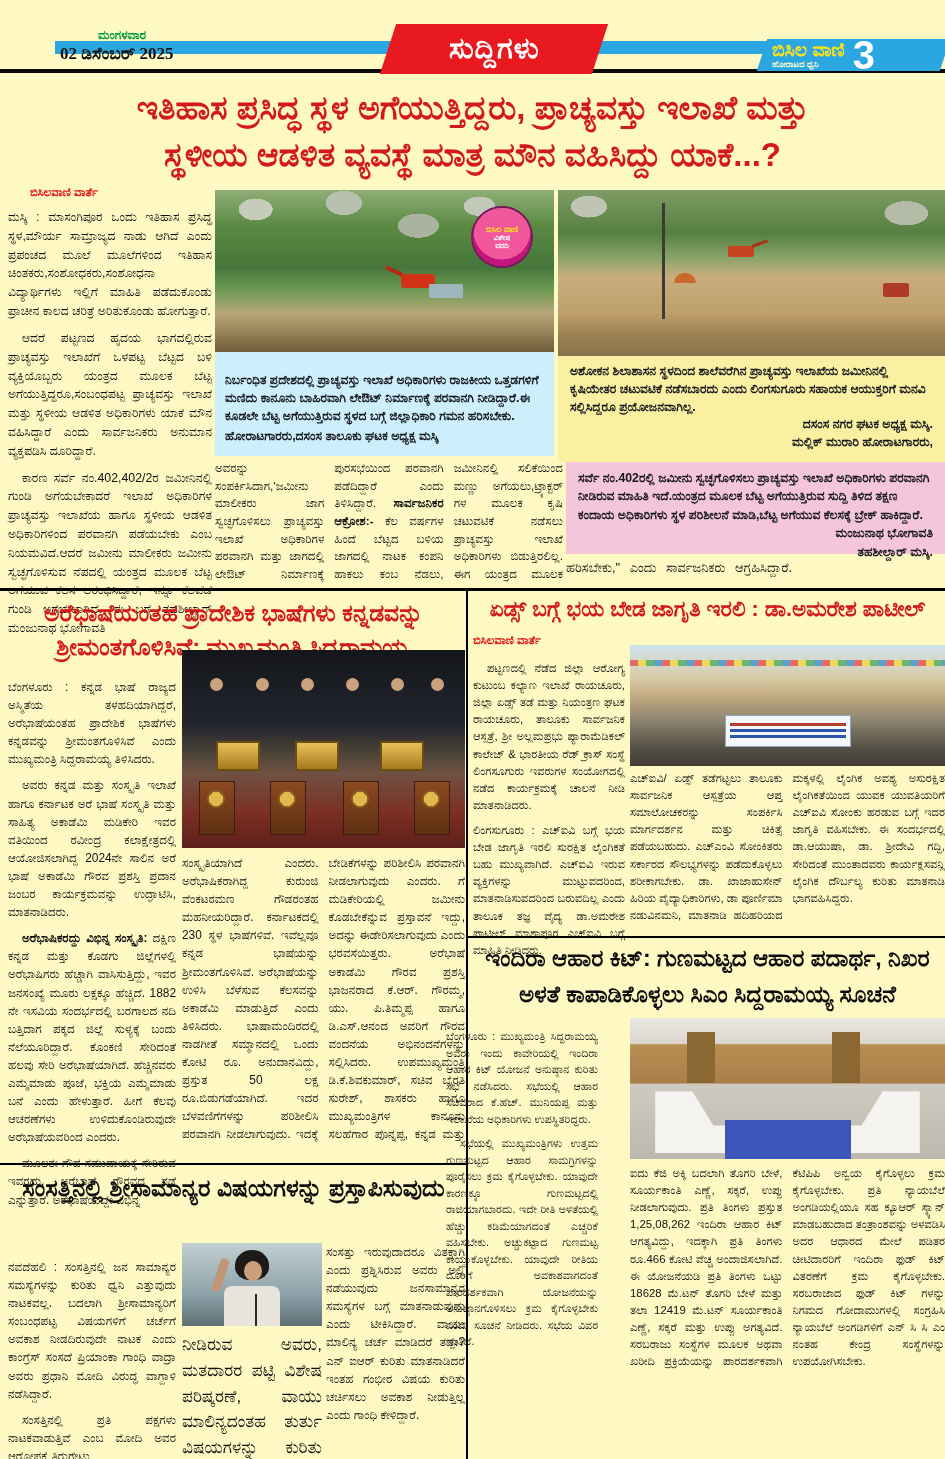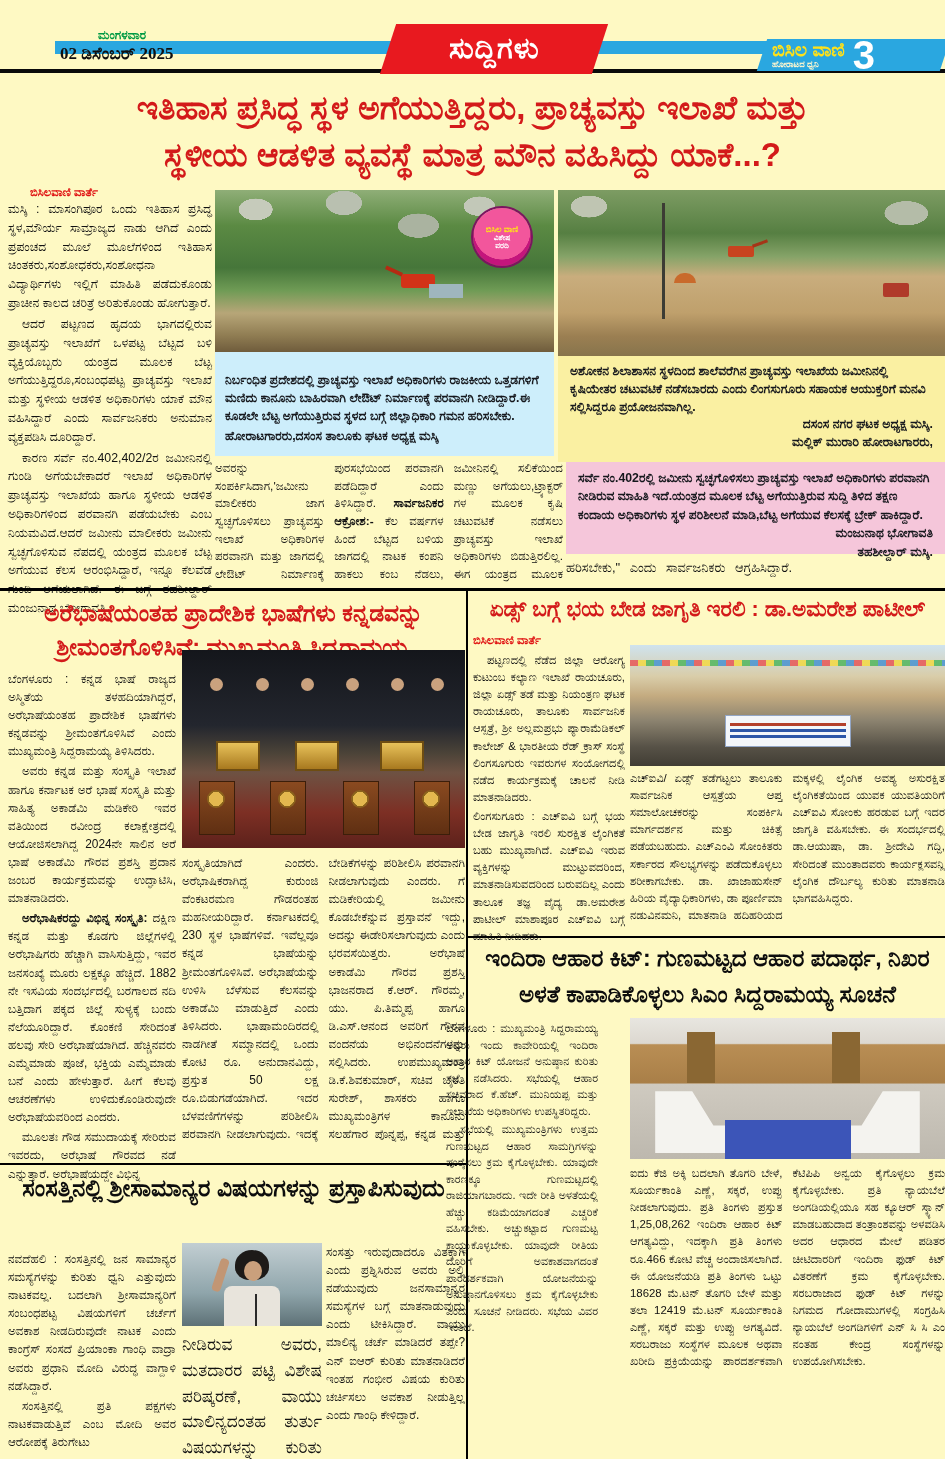--- a/index.html
+++ b/index.html
@@ -1,20 +1,20 @@
 <!DOCTYPE html>
 <html><head>
 <meta charset="utf-8">
 <style>
   html,body{margin:0;padding:0;background:#e9e9e9;}
   #page{position:relative;width:945px;height:1459px;background:#fef9c3;margin:0 auto;
         font-family:"Liberation Sans","DejaVu Sans",sans-serif;color:#111;overflow:hidden;}
   .abs{position:absolute;}
   .just{text-align:justify;}
-  .p{margin:0 0 2px 0;text-indent:14px;}
+  .p{margin:8px 0 2px 0;text-indent:14px;}
   .p.first{text-indent:0;}
   
   .hdr-stripe{left:55px;top:41px;width:890px;height:13px;background:#2aa7e0;}
   .hdr-rule{left:0;top:69px;width:945px;height:4px;background:#0a0a0a;}
   .hdr-day{left:98px;top:28px;color:#009a44;font-weight:bold;font-size:12px;}
   .hdr-date{left:60px;top:44px;font-family:"Liberation Serif",serif;font-weight:bold;font-size:17px;color:#101010;}
   .flag{left:388px;top:24px;width:212px;height:50px;background:#e8191f;transform:skewX(-18deg);
         display:flex;align-items:center;justify-content:center;}
   .flag-inner{transform:skewX(18deg);color:#fff;font-weight:800;font-size:29px;letter-spacing:1px;}
   .mast{left:762px;top:39px;width:183px;height:32px;background:#2aa7e0;transform:skewX(-18deg);

